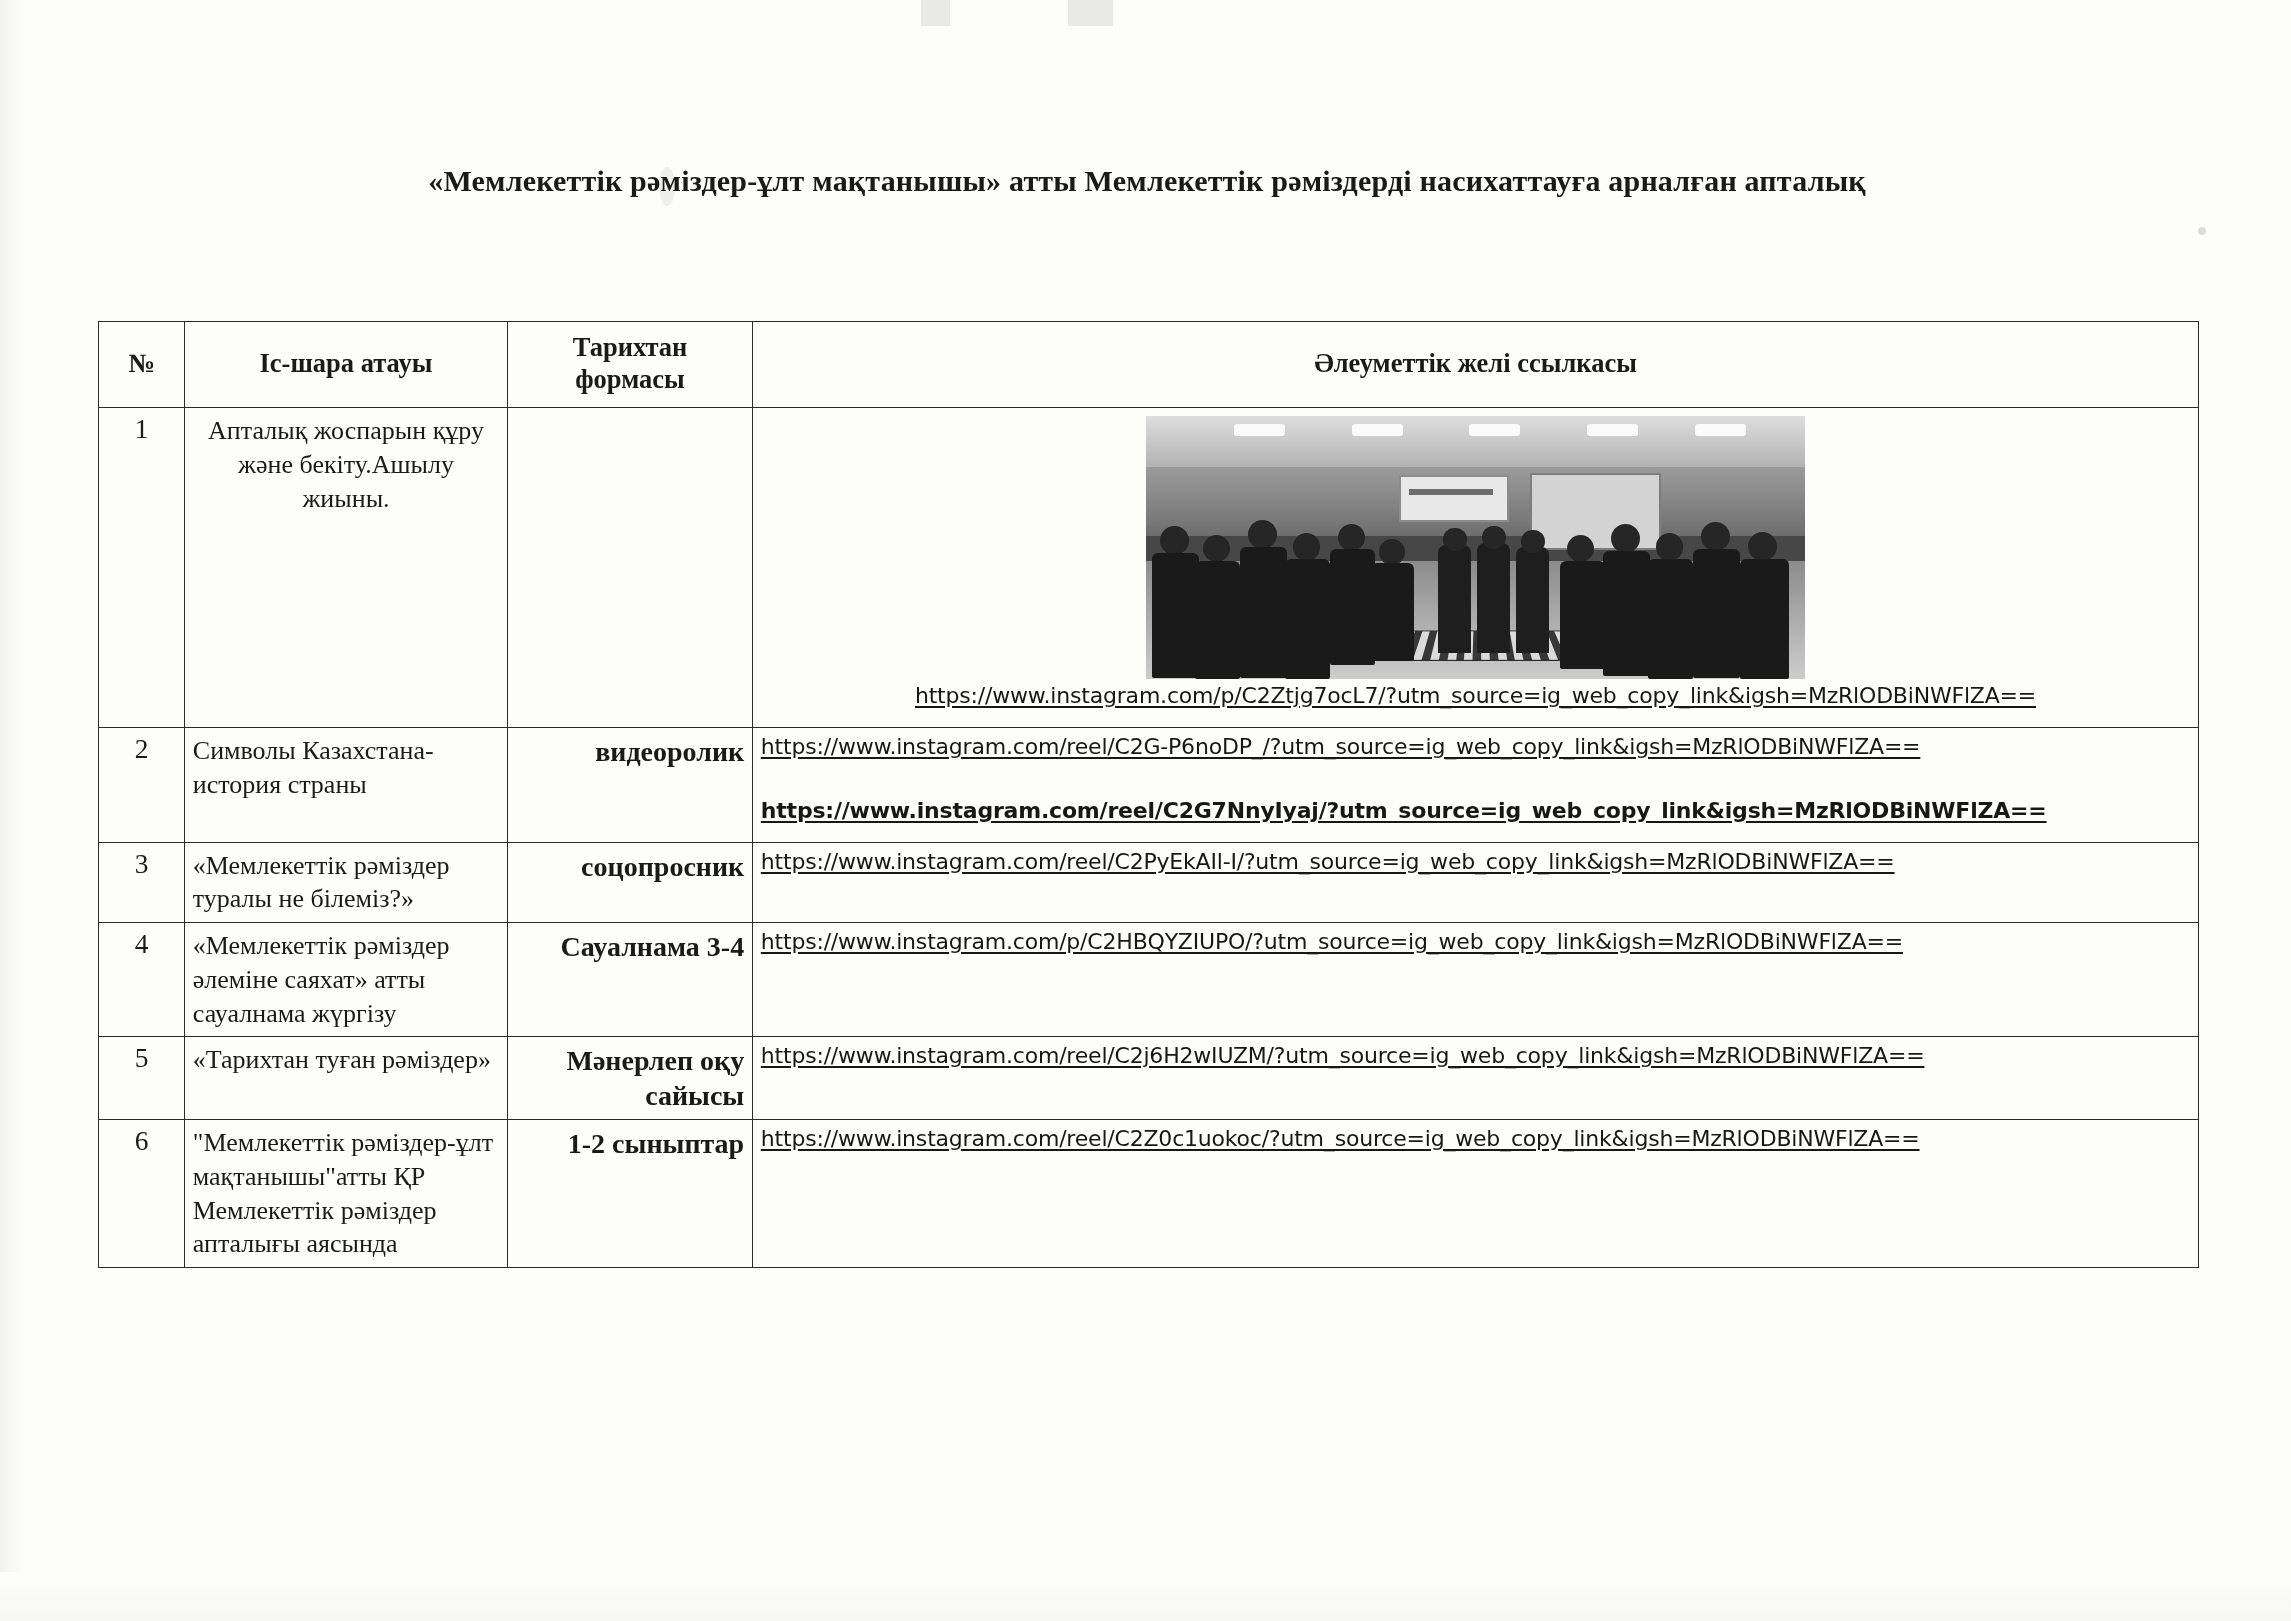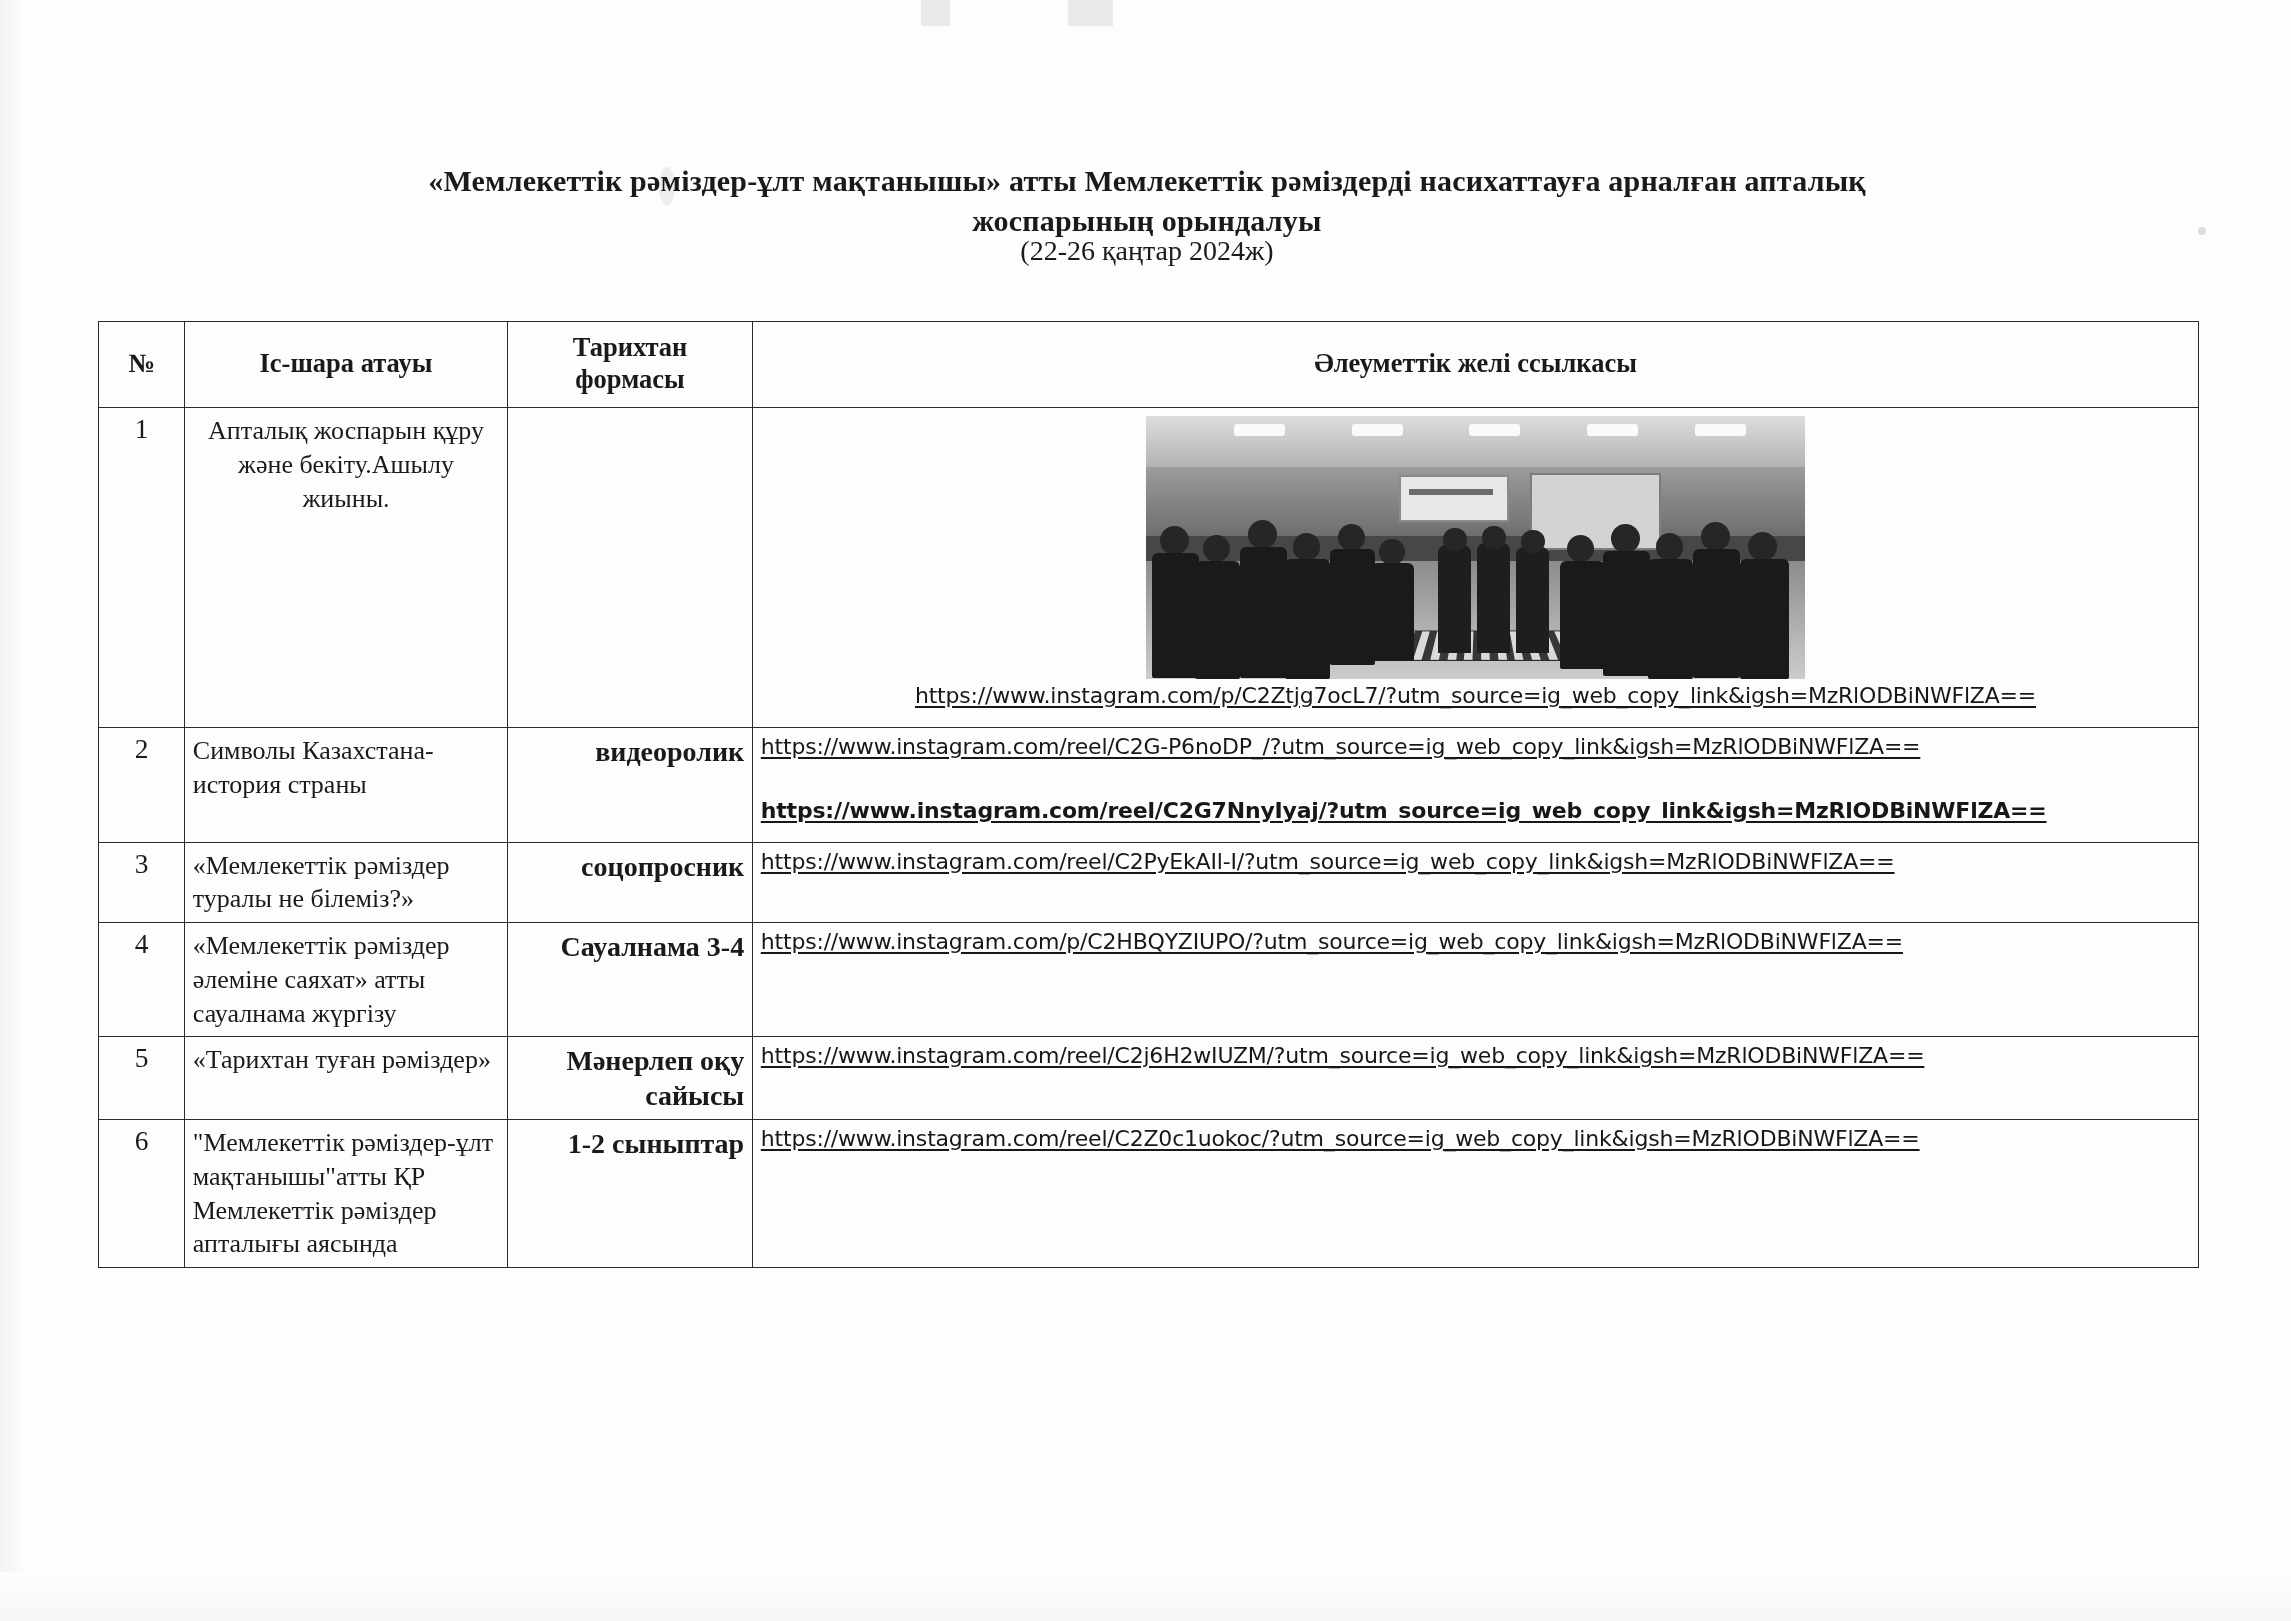--- a/index.html
+++ b/index.html
@@ -209,23 +209,21 @@
 <div class="page">
   <div class="scan-edge-left"></div>
   <div class="scan-edge-bottom"></div>
   <div class="scan-top-left"></div>
   <div class="scan-top-right"></div>
   <div class="scan-blotch"></div>
   <div class="scan-dot"></div>
 
   <div class="doc-title">
     <div>«Мемлекеттік рәміздер-ұлт мақтанышы» атты  Мемлекеттік  рәміздерді насихаттауға арналған апталық</div>
-    <div class="line2">жоспарының орындалуы</div>
   </div>
-  <div class="doc-date">(22-26 қаңтар 2024ж)</div>
 
   <table class="plan">
     <colgroup>
       <col class="c-num">
         <col class="c-name">
         <col class="c-form">
         <col class="c-link">
     </colgroup>
     <thead>
       <tr>

